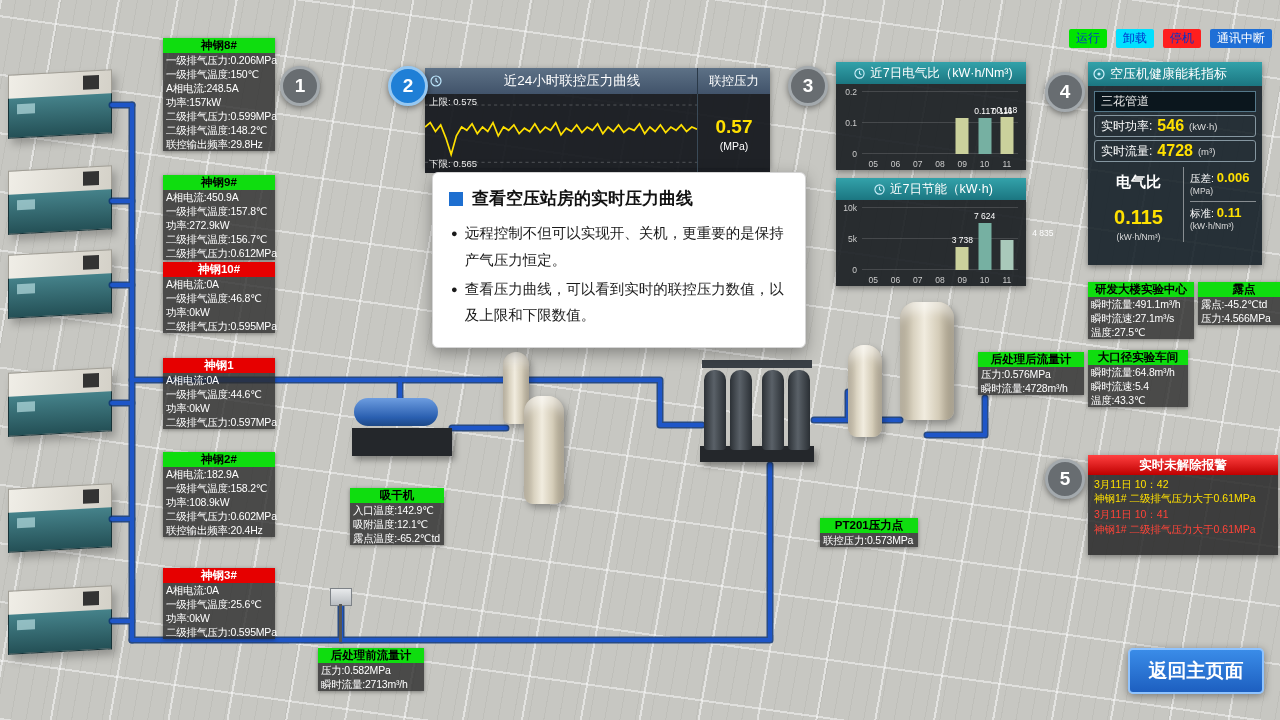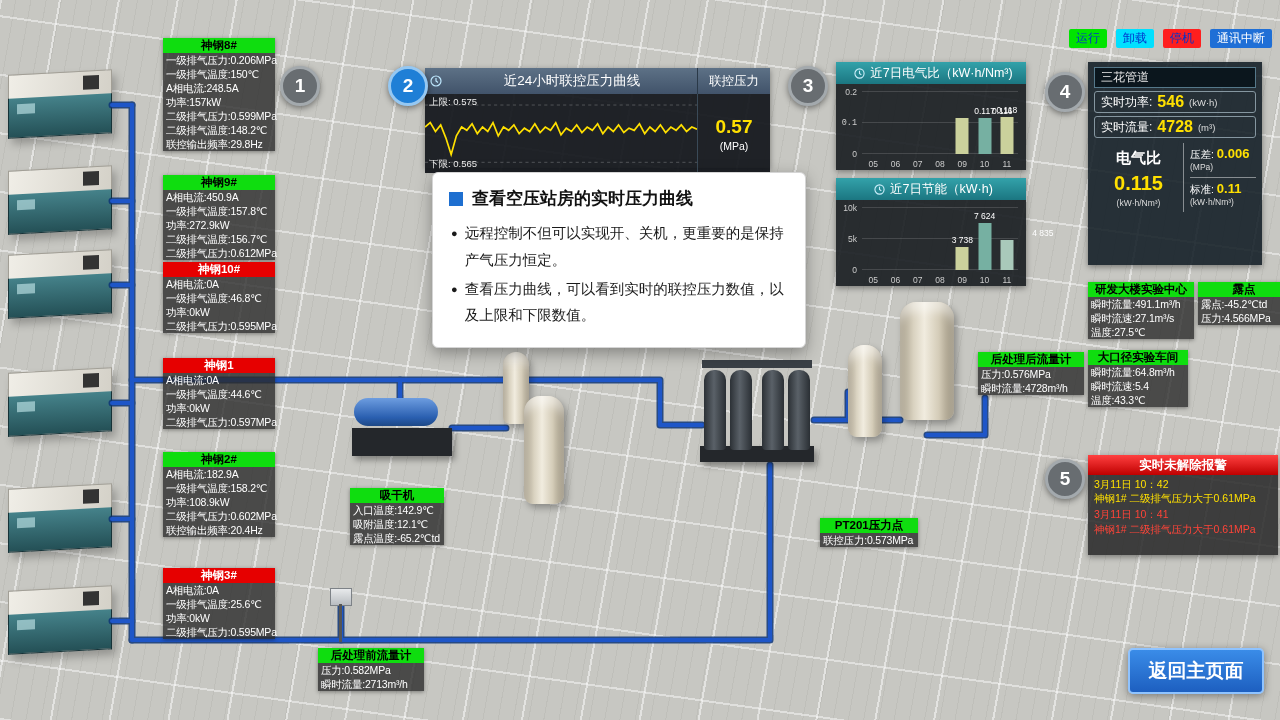--- a/index.html
+++ b/index.html
@@ -73,21 +73,21 @@
   
   .kpi{position:absolute;left:1088px;top:62px;width:174px;height:203px;background:rgba(16,27,35,.88);color:#fff;z-index:6;box-shadow:0 2px 6px rgba(0,0,0,.4);}
   .kpi-hd{height:24px;display:flex;align-items:center;background:linear-gradient(#33a2aa,#1b7681);font-size:13px;}
   .kpi-select{margin:5px 6px 3px;height:19px;line-height:19px;border:1px solid #55788a;background:#0b161d;padding:0 6px;font-size:12px;color:#e8e8e8;cursor:pointer;}
   .kpi-row{margin:3px 6px;border:1px solid #8596a0;border-radius:3px;padding:1px 6px;font-size:12px;display:flex;align-items:center;}
   .kpi-row .v{color:#ffe000;font-weight:bold;font-size:16px;margin:0 5px;}
   .kpi-row .u{font-size:9.5px;color:#ddd;}
   .kpi-bottom{display:flex;margin:5px 6px 0;}
   .kpi-ratio{flex:1;text-align:center;padding-top:6px;}
   .kpi-ratio .rl{font-size:15px;font-weight:bold;}
-  .kpi-ratio .rv{color:#ffe000;font-size:20px;font-weight:bold;margin-top:4px;}
+  .kpi-ratio .rv{color:#ffe000;font-size:20px;font-weight:bold;margin-top:14px;}
   .kpi-ratio .ru{font-size:8.5px;color:#ddd;margin-top:3px;}
   .kpi-side{width:66px;border-left:1px solid rgba(255,255,255,.45);padding-left:6px;font-size:10.5px;}
   .kpi-side .blk{padding:3px 0 5px;}
   .kpi-side .blk + .blk{border-top:1px solid rgba(255,255,255,.45);}
   .kpi-side .sv{color:#ffe000;font-weight:bold;font-size:13px;}
   .kpi-side .su{font-size:8.5px;color:#ddd;}
   
   .alarm{position:absolute;left:1088px;top:455px;width:190px;min-height:96px;background:rgba(38,38,38,.86);z-index:6;box-shadow:0 2px 6px rgba(0,0,0,.4);padding-bottom:4px;}
   .alarm-hd{height:20px;line-height:20px;text-align:center;font-size:12.5px;font-weight:bold;color:#fff;background:linear-gradient(#ff4040,#bf0000);}
   .alarm-entry{padding:2px 6px 0;font-size:10.5px;line-height:1.35;}
@@ -358,21 +358,21 @@
           <svg width="11" height="11" viewBox="0 0 12 12">
             <circle cx="6" cy="6" r="5" fill="none" stroke="#cdeffa" stroke-width="1.2"></circle>
             <path d="M6 3 V6 L8 7.5" stroke="#cdeffa" stroke-width="1.2" fill="none"></path>
           </svg>
         </span>
       <span>近7日电气比（kW·h/Nm³)</span>
     </div>
     <div class="bchart-bd">
       <div class="ylabs">
           <div style="bottom: 100%;">0.2</div>
-          <div style="bottom: 50%; font-family: Liberation Mono, monospace;">0.1</div>
+          <div style="bottom: 50%;">0.1</div>
           <div style="bottom: 0%;">0</div>
         </div>
       <div class="plot">
           <div class="grid" style="bottom: 100%;"></div>
           <div class="grid" style="bottom: 50%;"></div>
           <div class="grid" style="bottom: 0%;"></div>
           <div class="bar" style="left: 64.2857%; height: 58%; background: rgb(203, 209, 156);"></div>
           <div class="blab" style="left: 64.2857%; bottom: calc(58% + 2px); margin-left: 40px;">0.116</div>
           <div class="bar" style="left: 78.5714%; height: 58.5%; background: rgb(118, 176, 162);"></div>
           <div class="blab" style="left: 78.5714%; bottom: calc(58.5% + 2px);">0.117</div>
@@ -423,20 +423,29 @@
           <span>07</span>
           <span>08</span>
           <span>09</span>
           <span>10</span>
           <span>11</span>
         </div>
     </div>
   </div>
 
   <div class="kpi">
+    <div class="kpi-hd">
+      <span class="hicon">
+          <svg width="12" height="12" viewBox="0 0 12 12">
+            <circle cx="6" cy="6" r="5" fill="none" stroke="#cdeffa" stroke-width="1.2"></circle>
+            <circle cx="6" cy="6" r="1.6" fill="#cdeffa"></circle>
+          </svg>
+        </span>
+      <span>空压机健康能耗指标</span>
+    </div>
     <div class="kpi-select">三花管道</div>
     <div class="kpi-row">
       <span>实时功率:</span>
       <span class="v">546</span>
       <span class="u">(kW·h)</span>
     </div>
     <div class="kpi-row">
       <span>实时流量:</span>
       <span class="v">4728</span>
       <span class="u">(m³)</span>

